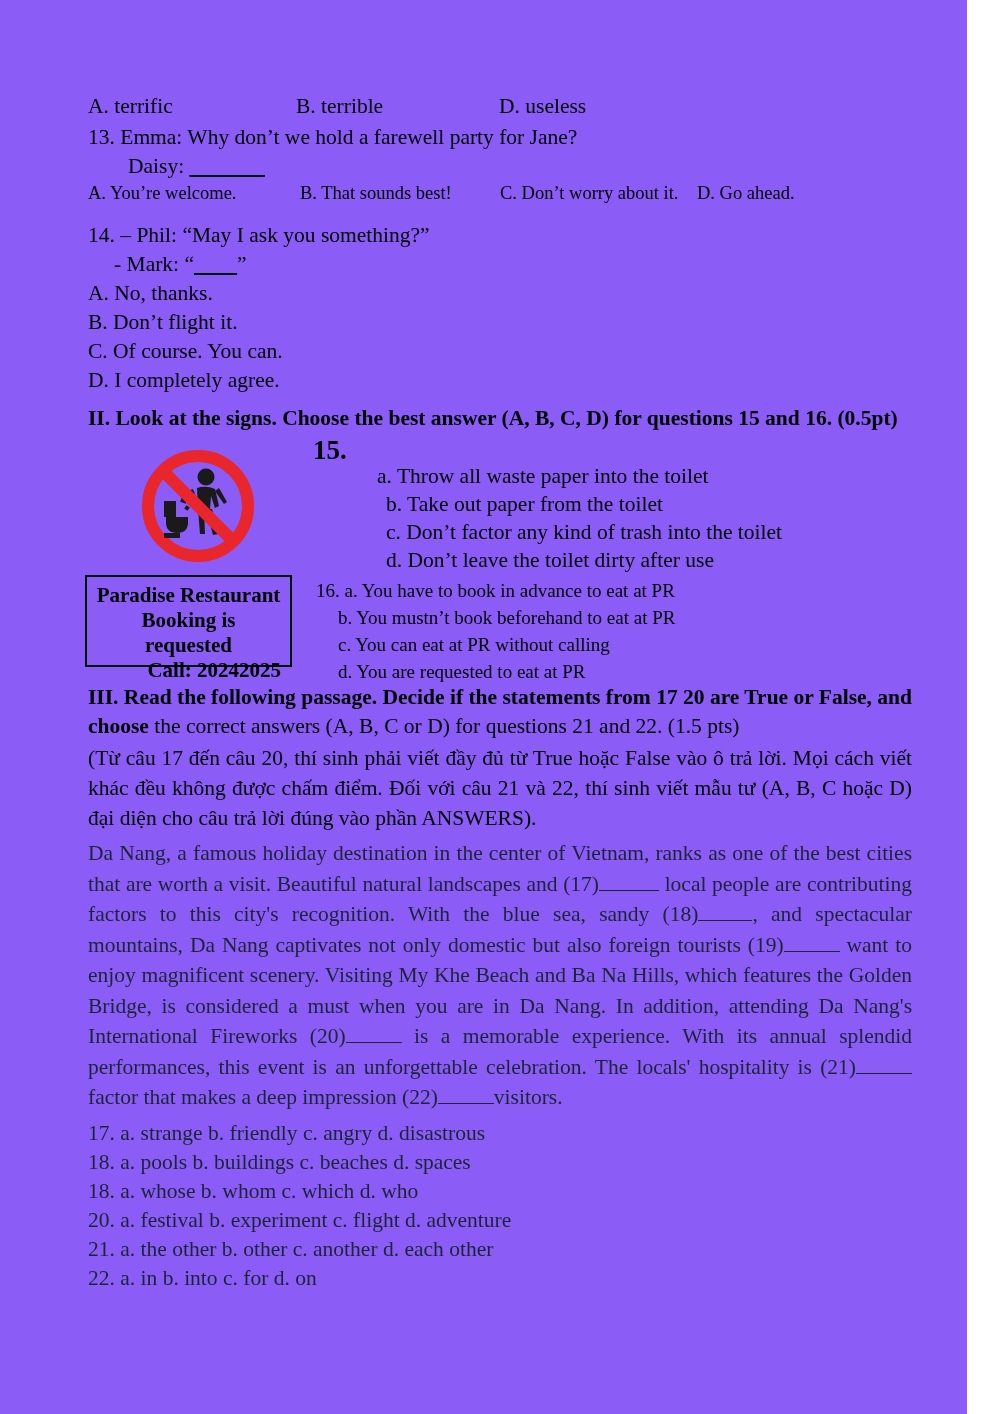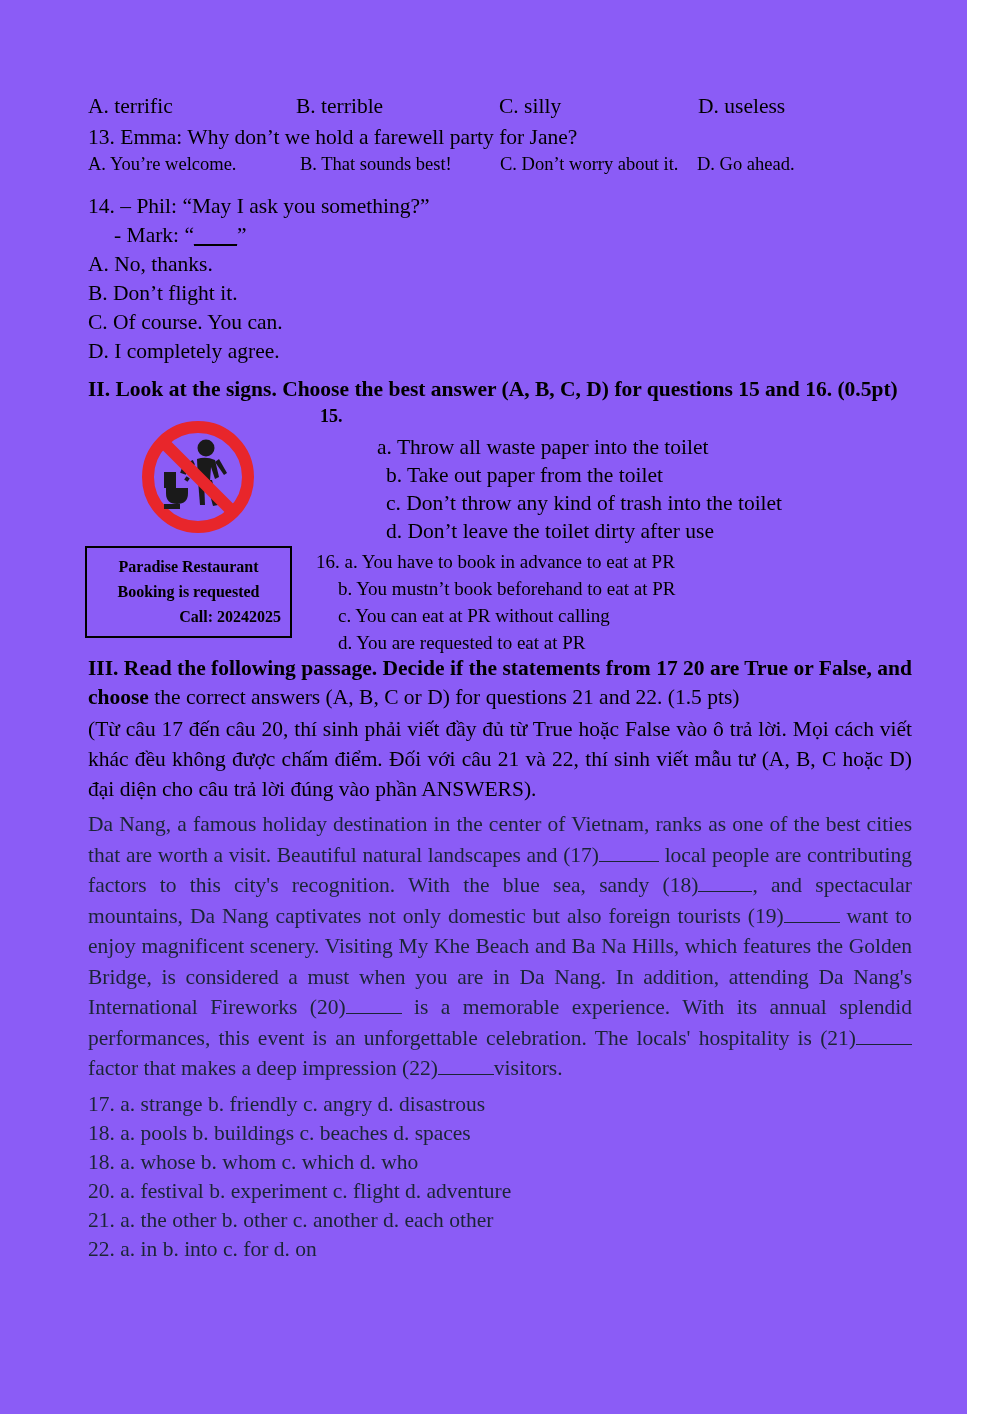--- a/index.html
+++ b/index.html
@@ -73,24 +73,24 @@
   }
 
   
   .q15-wrap {
     position: relative;
     margin-top: 2px;
     min-height: 132px;
   }
   .q15-label {
     position: absolute;
-    left: 232px;
+    left: 225px;
     top: 0px;
     font-weight: bold;
-    font-size: 18px;
+    font-size: 27px;
   }
   .sign-no-litter {
     position: absolute;
     left: 48px;
     top: 12px;
     width: 124px;
     height: 118px;
   }
   .q15-opts {
     position: absolute;
@@ -113,21 +113,21 @@
   .sign-box {
     position: absolute;
     left: -3px;
     top: 0px;
     width: 207px;
     height: 92px;
     border: 2px solid #000000;
     padding: 6px 9px 6px 9px;
     box-sizing: border-box;
     font-weight: bold;
-    font-size: 16px;
+    font-size: 21px;
     line-height: 25px;
     text-align: right;
   }
   .sign-box .l1 { text-align: center; }
   .sign-box .l2 { text-align: center; }
   .sign-box .l3 { text-align: right; }
   .q16-opts {
     position: absolute;
     left: 228px;
     top: 2px;
@@ -179,25 +179,25 @@
 </style>
 </head>
 <body>
 
 <div id="page">
  <div class="content">
 
   <div class="opt-row cols-main">
     <div class="col">A. terrific</div>
     <div class="col">B. terrible</div>
-    <div class="col">C. silly</div>
     <div class="col">D. useless</div>
   </div>
 
   <div class="line q13">13. Emma: Why don’t we hold a farewell party for Jane?</div>
+  <div class="line daisy"><span>Daisy: </span><span class="blank-ul">_______</span></div>
 
   <div class="opt-row cols-13">
     <div class="col">A. You’re welcome.</div>
     <div class="col">B. That sounds best!</div>
     <div class="col">C.  Don’t  worry  about it.</div>
     <div class="col">D. Go ahead.</div>
   </div>
 
   <div class="gap-14"></div>
 
@@ -239,21 +239,21 @@
           <rect x="49" y="59" width="4" height="4" transform="rotate(35 51 61)"></rect>
         </g>
 
         <line x1="27" y1="24" x2="97" y2="94" stroke="#e8262b" stroke-width="12" stroke-linecap="butt"></line>
       </svg>
     </div>
 
     <div class="q15-opts">
       <div class="o">a. Throw all waste paper into the toilet</div>
       <div class="o">b. Take out paper from the toilet</div>
-      <div class="o">c. Don’t throw any kind of trash into the toilet</div>
+      <div class="o">c. Don’t factor any kind of trash into the toilet</div>
       <div class="o">d. Don’t leave the toilet dirty after use</div>
     </div>
   </div>
 
   <div class="q16-wrap">
     <div class="sign-box">
       <div class="l1">Paradise Restaurant</div>
       <div class="l2">Booking is requested</div>
       <div class="l3">Call: 20242025</div>
     </div>

